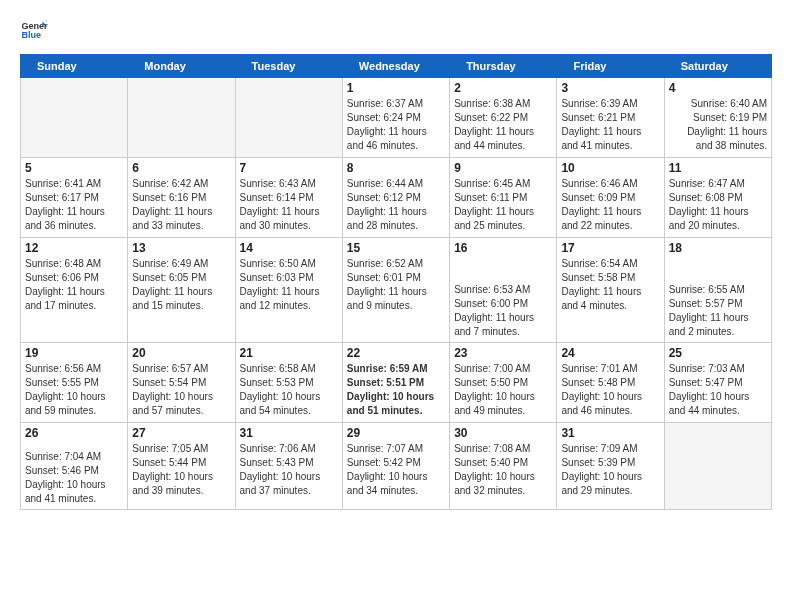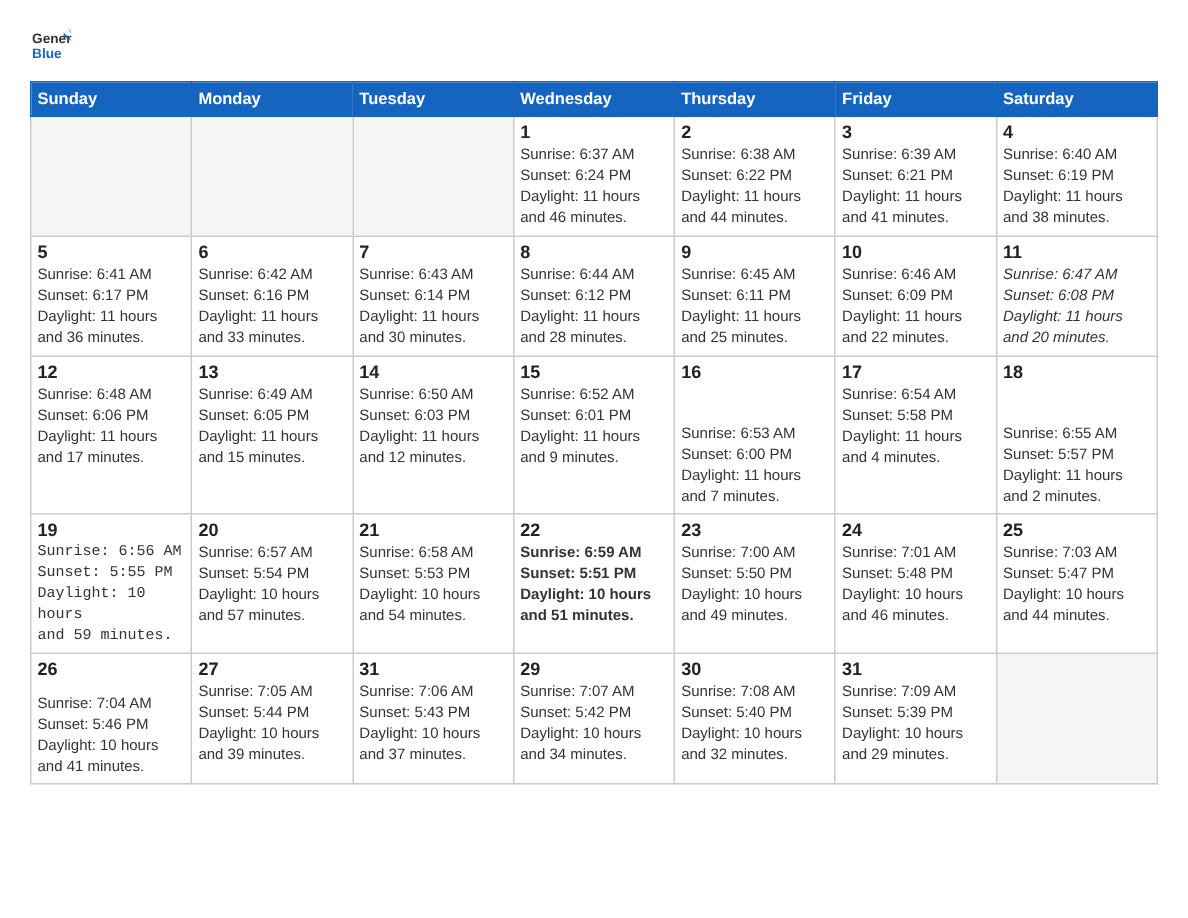--- a/index.html
+++ b/index.html
@@ -45,21 +45,21 @@
     .calendar {
       width: 100%;
       border-collapse: collapse;
       table-layout: fixed;
     }
     .calendar th {
       background: #1565c0;
       color: #fff;
       font-size: 11px;
       font-weight: bold;
-      padding: 5px 4px;
+      padding: 5px 16px;
       text-align: left;
       border: 1px solid #1565c0;
     }
     .calendar td {
       border: 1px solid #ccc;
       vertical-align: top;
       padding: 3px 4px;
       font-size: 9.5px;
       color: #333;
       height: 80px;
@@ -136,21 +136,21 @@
           </td>
           <td>
             <div class="day-num">3</div>
             <div class="day-info" style="white-space: pre-line;">Sunrise: 6:39 AM
 Sunset: 6:21 PM
 Daylight: 11 hours
 and 41 minutes.</div>
           </td>
           <td>
             <div class="day-num">4</div>
-            <div class="day-info" style="white-space: pre-line;">Sunrise: 6:40 AM
+            <div class="day-info" style="white-space: pre-line; text-align: right;">Sunrise: 6:40 AM
 Sunset: 6:19 PM
 Daylight: 11 hours
 and 38 minutes.</div>
           </td>
         </tr>
         <tr>
           <td>
             <div class="day-num">5</div>
             <div class="day-info" style="white-space: pre-line;">Sunrise: 6:41 AM
 Sunset: 6:17 PM
@@ -187,21 +187,21 @@
           </td>
           <td>
             <div class="day-num">10</div>
             <div class="day-info" style="white-space: pre-line;">Sunrise: 6:46 AM
 Sunset: 6:09 PM
 Daylight: 11 hours
 and 22 minutes.</div>
           </td>
           <td>
             <div class="day-num">11</div>
-            <div class="day-info" style="white-space: pre-line; font-style: italic;">Sunrise: 6:47 AM
+            <div class="day-info" style="white-space: pre-line;">Sunrise: 6:47 AM
 Sunset: 6:08 PM
 Daylight: 11 hours
 and 20 minutes.</div>
           </td>
         </tr>
         <tr>
           <td>
             <div class="day-num">12</div>
             <div class="day-info" style="white-space: pre-line;">Sunrise: 6:48 AM
 Sunset: 6:06 PM
@@ -247,21 +247,21 @@
             <div class="day-num">18</div>
             <div class="day-info" style="white-space: pre-line; margin-top: 28px;">Sunrise: 6:55 AM
 Sunset: 5:57 PM
 Daylight: 11 hours
 and 2 minutes.</div>
           </td>
         </tr>
         <tr>
           <td>
             <div class="day-num">19</div>
-            <div class="day-info" style="white-space: pre-line; font-family: Liberation Mono, monospace;">Sunrise: 6:56 AM
+            <div class="day-info" style="white-space: pre-line;">Sunrise: 6:56 AM
 Sunset: 5:55 PM
 Daylight: 10 hours
 and 59 minutes.</div>
           </td>
           <td>
             <div class="day-num">20</div>
             <div class="day-info" style="white-space: pre-line;">Sunrise: 6:57 AM
 Sunset: 5:54 PM
 Daylight: 10 hours
 and 57 minutes.</div>

